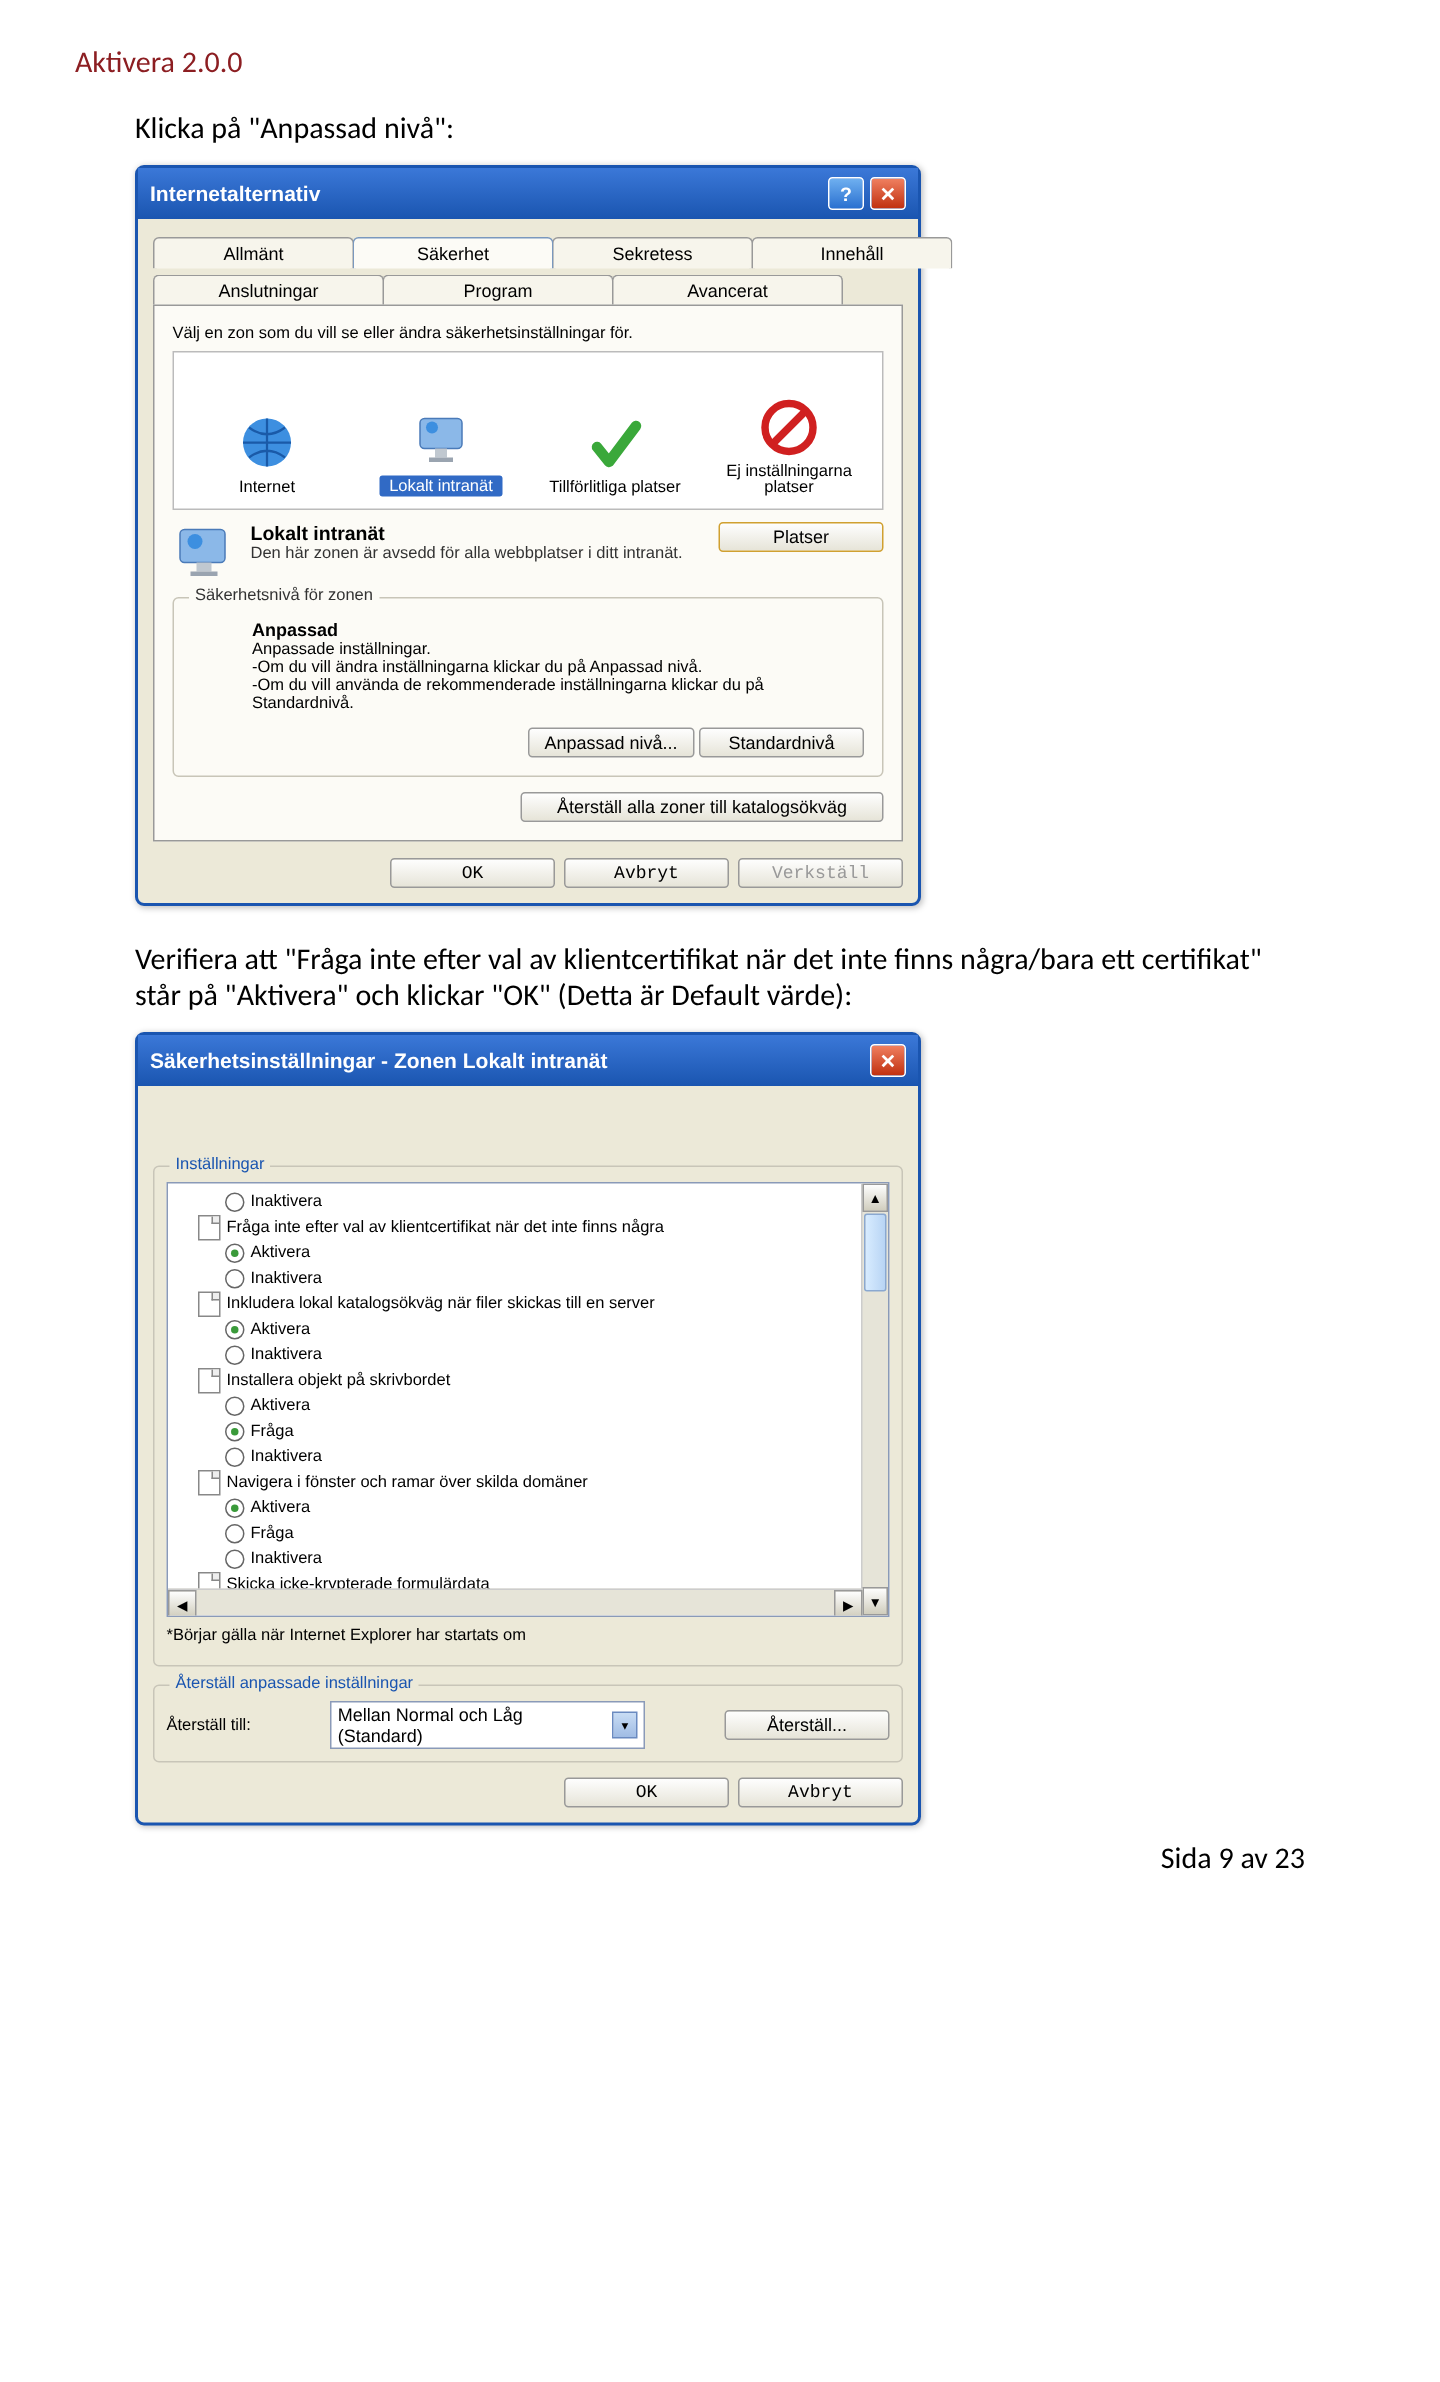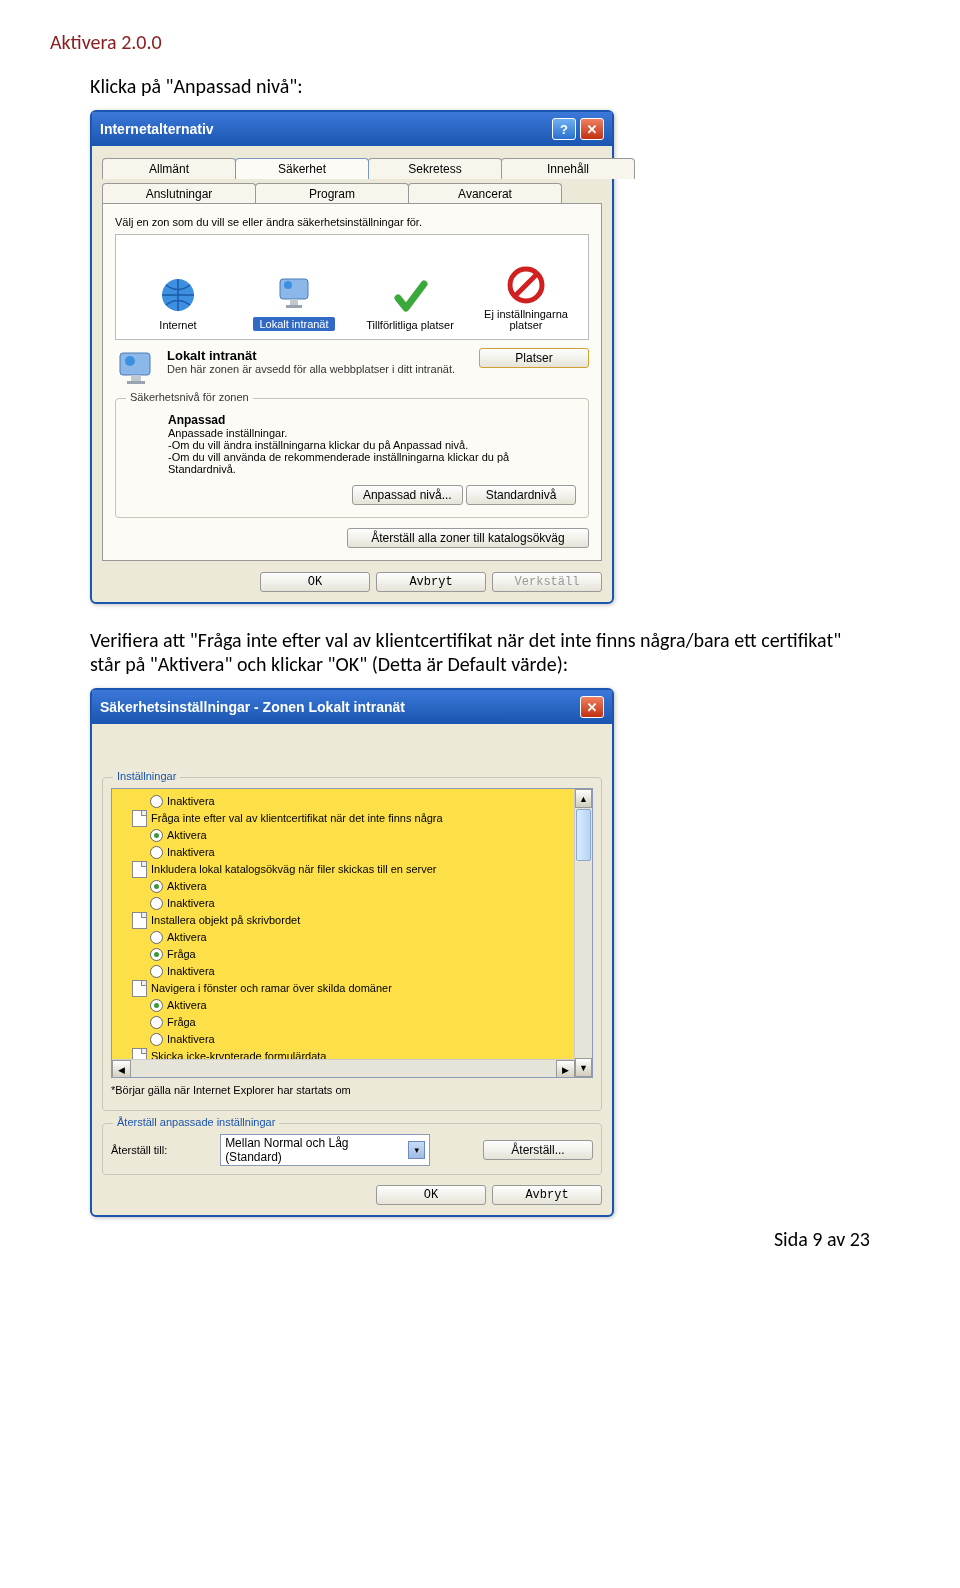--- a/index.html
+++ b/index.html
@@ -183,21 +183,21 @@
     border: 1px solid #c8c5b8;
     border-radius: 4px;
     padding: 10px 8px 8px 8px;
     position: relative;
   }
   .settings-group .legend {
     position: absolute; top:-8px; left:10px;
     background:#ece9d8; padding:0 4px; font-size:11px; color:#1a55b0;
   }
   .tree-area {
-    background:#fde047; border:1px solid #8a9ab8;
+    background:#ffffff; border:1px solid #8a9ab8;
     height: 280px;
     padding: 4px 2px;
     overflow: hidden;
     position: relative;
     font-size: 11px;
   }
   .tree-area .scrollbar {
     position:absolute; right:0; top:0; width:17px; height:100%;
     background:#e6e4d8; border-left:1px solid #ccc;
     display:flex; flex-direction:column; justify-content:space-between;

